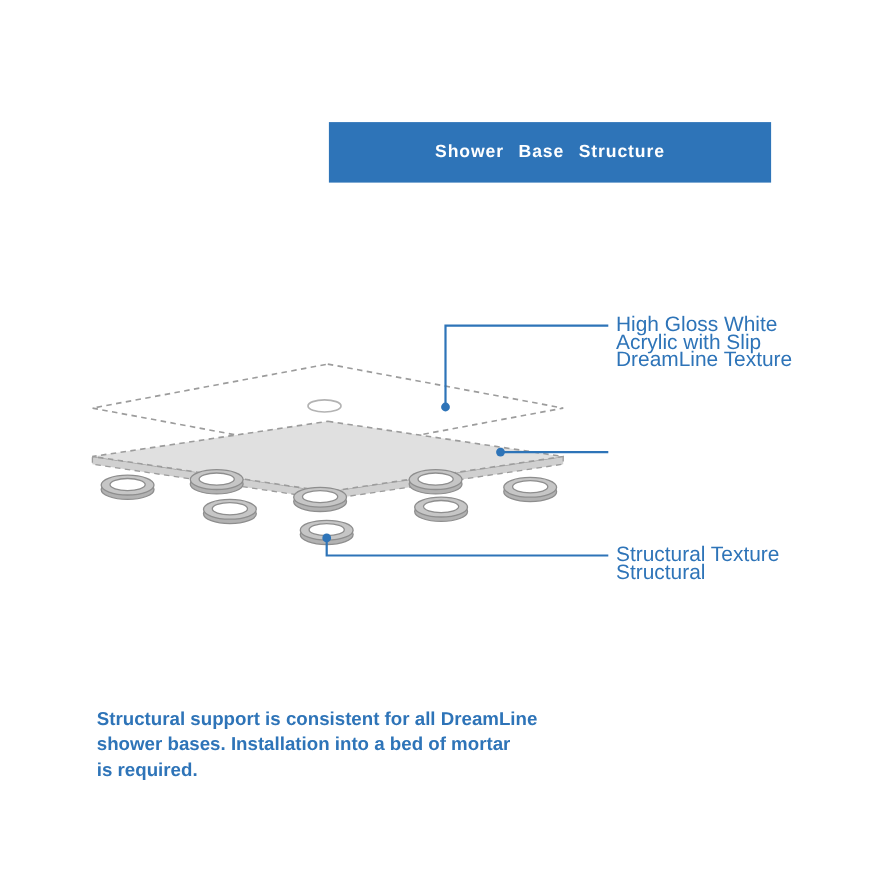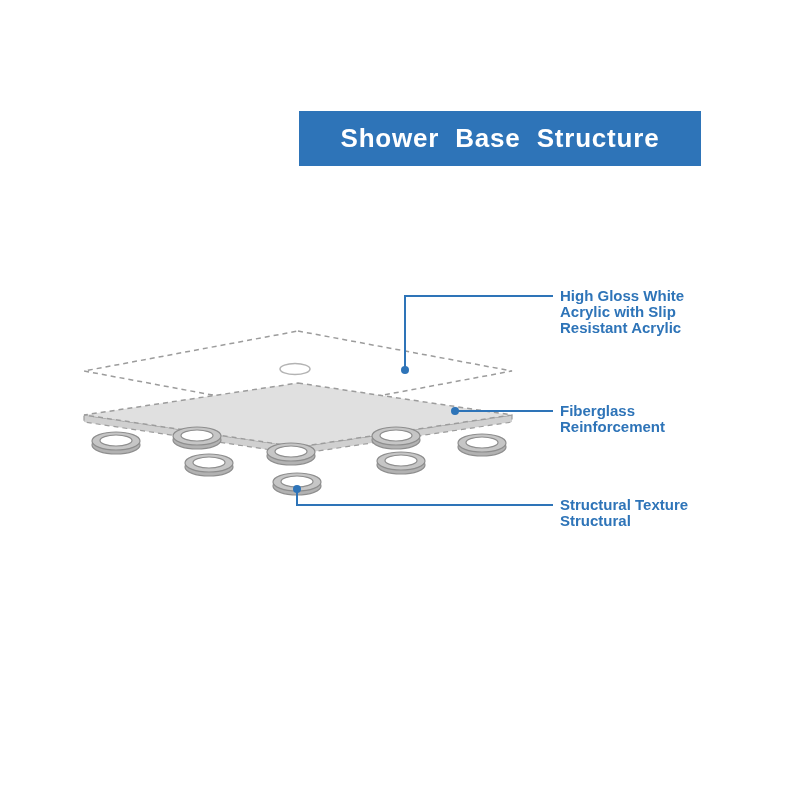--- a/index.html
+++ b/index.html
@@ -29,21 +29,21 @@
     top:111px;
     width:402px;
     height:55px;
     background:var(--blue);
     display:flex;
     align-items:center;
     justify-content:center;
   }
   .banner-title{
     color:#ffffff;
-    font-size:26px;
+    font-size:16px;
     font-weight:700;
     letter-spacing:0.8px;
     word-spacing:8px;
     white-space:nowrap;
   }
   svg.diagram{
     position:absolute;
     left:0;top:0;
     width:806px;height:806px;
   }
@@ -89,22 +89,22 @@
     fill:none;
     stroke:var(--blue);
     stroke-width:2;
   }
   .callout-dot{
     fill:var(--blue);
   }
   .callout{
     position:absolute;
     color:var(--blue);
-    font-size:15px;
-    font-weight:700;
+    font-size:19px;
+    font-weight:400;
     line-height:16px;
   }
   .callout span{display:block;white-space:nowrap;}
   .footnote{
     position:absolute;
     left:88px;
     top:642px;
     color:var(--blue);
     font-size:17px;
     font-weight:700;
@@ -177,27 +177,28 @@
     <path class="callout-line" d="M553,411 H458"></path>
     <circle class="callout-dot" cx="455" cy="411" r="4"></circle>
 
     <path class="callout-line" d="M553,505 H297 V492"></path>
     <circle class="callout-dot" cx="297" cy="489" r="4"></circle>
   </svg>
 
   <div class="callout" style="left:560px;top:288px;">
     <span>High Gloss White</span>
     <span>Acrylic with Slip</span>
-    <span>Resistant Acrylic</span>
-  </div>
-
-  <div class="callout" style="left:560px;top:403px;">
-    <span>Fiberglass</span>
-    <span>Reinforcement</span>
-  </div>
+    <span>DreamLine Texture</span>
+  </div>
+
 
   <div class="callout" style="left:560px;top:497px;">
     <span>Structural Texture</span>
     <span>Structural</span>
   </div>
 
+  <div class="footnote">
+    <span>Structural support is consistent for all DreamLine</span>
+    <span>shower bases. Installation into a bed of mortar</span>
+    <span>is required.</span>
+  </div>
 
 </div>
 
 </body></html>

